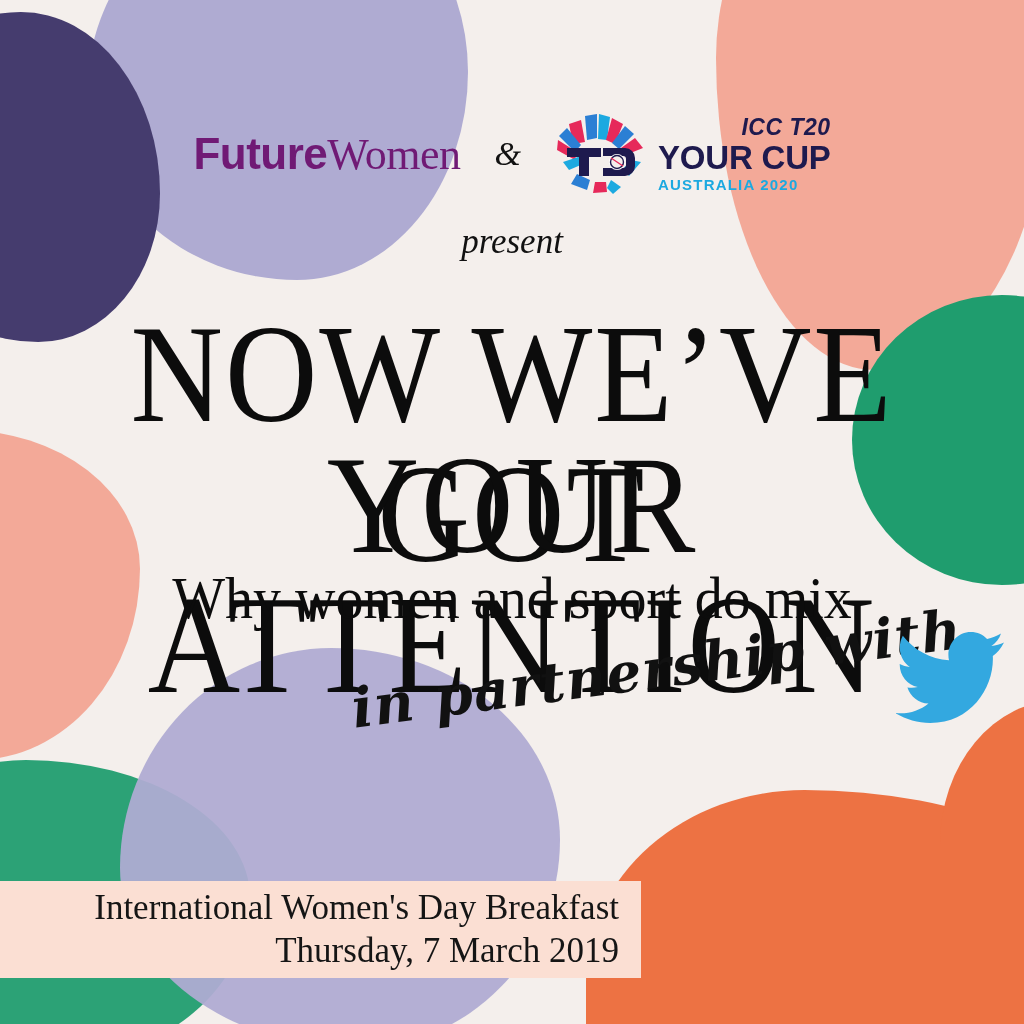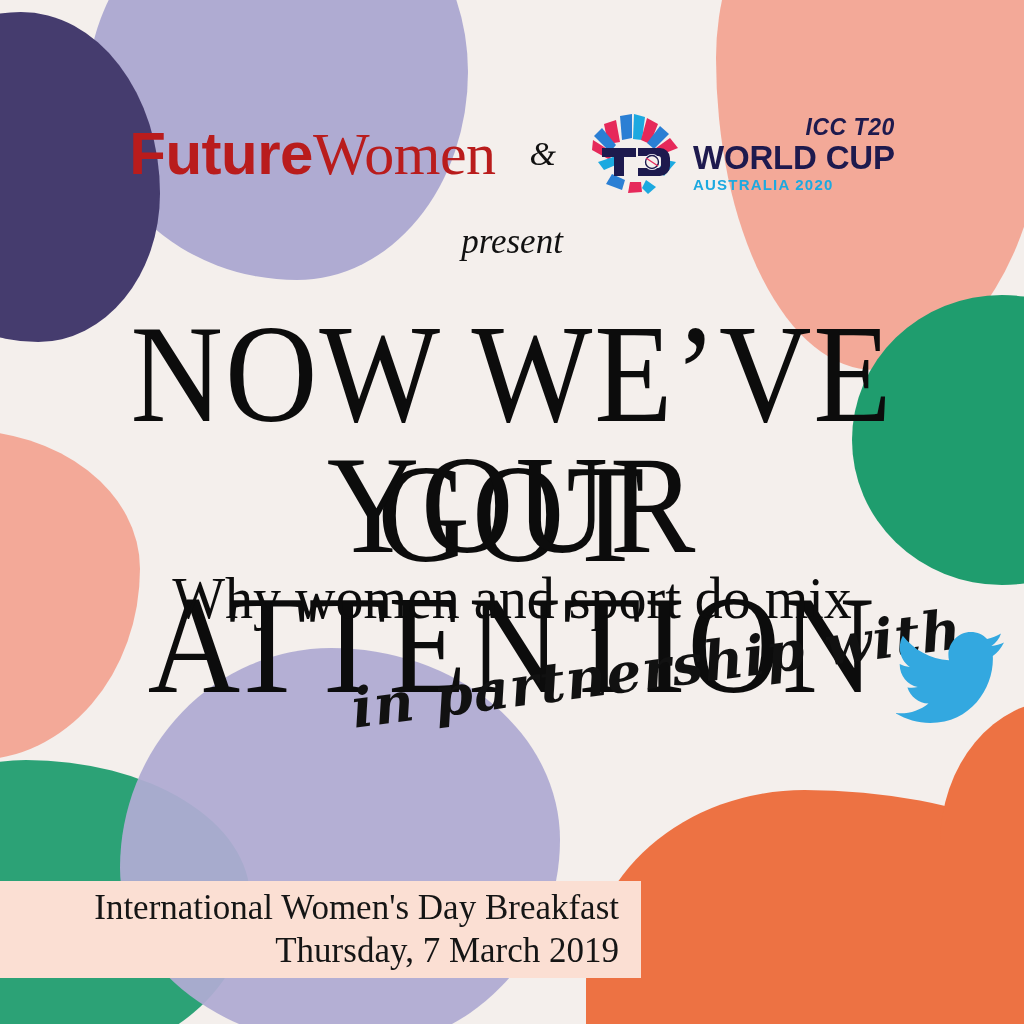--- a/index.html
+++ b/index.html
@@ -62,21 +62,21 @@
     background:#ED7243;
     border-radius:60% 0 0 0 / 40% 0 0 0;
   }
 
   
   .logo-row{
     position:absolute;left:0;top:112px;width:1024px;
     display:flex;align-items:center;justify-content:center;gap:28px;
   }
   .fw-logo{
-    font-size:60px;line-height:1;color:#b91c1c;white-space:nowrap;
+    font-size:44px;line-height:1;color:#701a75;white-space:nowrap;
   }
   .fw-logo .fw-future{
     font-family:"Liberation Sans",sans-serif;font-weight:bold;letter-spacing:-.5px;
   }
   .fw-logo .fw-women{
     font-family:"Liberation Serif",serif;font-weight:normal;letter-spacing:-.5px;
   }
   .amp{
     font-family:"Liberation Serif",serif;font-style:italic;font-size:34px;color:#111;
     padding:0 6px;
@@ -196,21 +196,21 @@
             <path d="M48,36 h22 a10,10 0 0 1 10,10 v8 a10,10 0 0 1 -10,10 h-22 v-8 h20 a3,3 0 0 0 3,-3 v-6 a3,3 0 0 0 -3,-3 h-20 z"></path>
           </g>
 
           <circle cx="62" cy="50" r="8" fill="#FFFFFF"></circle>
           <circle cx="62" cy="50" r="6.5" fill="#F4EFEC" stroke="#1E1A4E" stroke-width="1.4"></circle>
           <path d="M56,46 q6,4 12,8" stroke="#E6295A" stroke-width="1.4" fill="none"></path>
         </svg>
       </div>
       <div class="icc-words">
         <div class="icc-l1">ICC T20</div>
-        <div class="icc-l2">WORLD CUP</div>
+        <div class="icc-l2">YOUR CUP</div>
         <div class="icc-l3">AUSTRALIA 2020</div>
       </div>
     </div>
   </div>
 
   <div class="present">present</div>
 
   <div class="headline headline-1">NOW WE’VE GOT</div>
   <div class="headline headline-2">YOUR ATTENTION</div>
   <div class="subhead">Why women and sport do mix</div>

